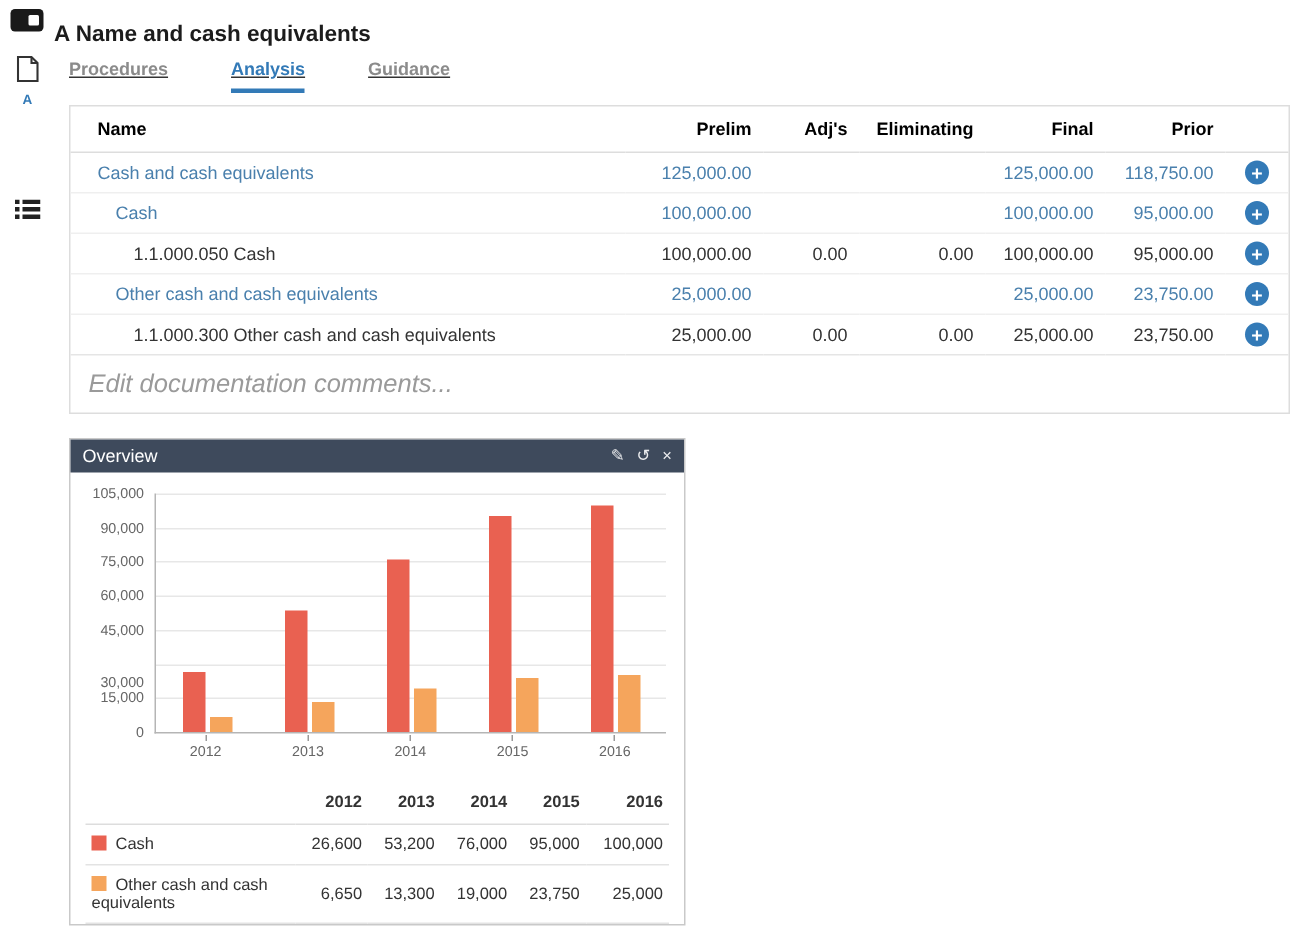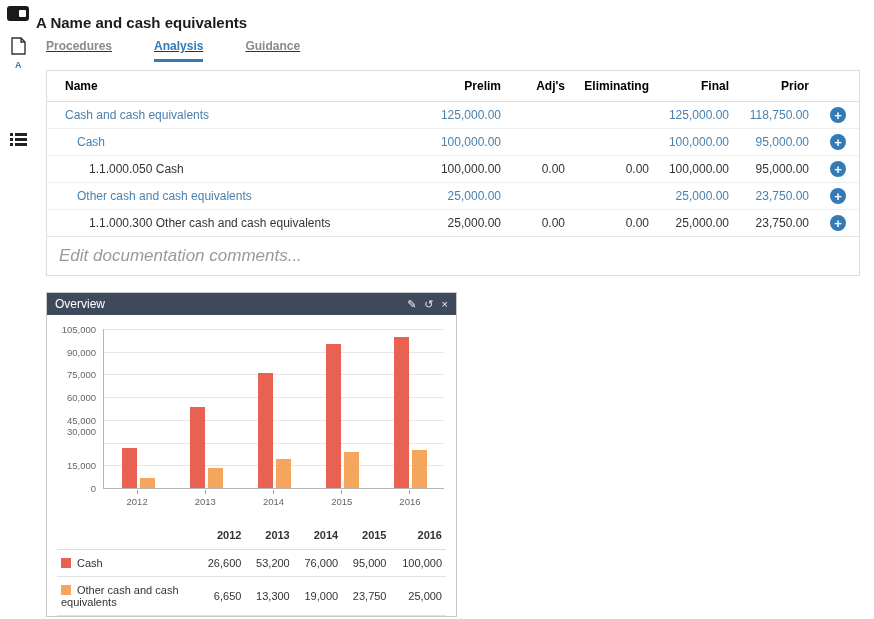--- a/index.html
+++ b/index.html
@@ -189,21 +189,21 @@
             <span>↺</span>
             <span>×</span>
           </span>
       </div>
 
       <div class="chart-box">
         <div class="chart-area">
           <div class="y-axis">
               <div class="ylab" style="top: 154px;">0</div>
               <div class="ylab" style="top: 131.286px;">15,000</div>
-              <div class="ylab" style="top: 97px;">30,000</div>
+              <div class="ylab" style="top: 121px;">30,000</div>
               <div class="ylab" style="top: 85.8571px;">45,000</div>
               <div class="ylab" style="top: 63.1429px;">60,000</div>
               <div class="ylab" style="top: 40.4286px; text-align: right;">75,000</div>
               <div class="ylab" style="top: 17.7143px;">90,000</div>
               <div class="ylab" style="top: -5px;">105,000</div>
             </div>
           <div class="plot-col">
             <div class="plot">
                 <div class="gridline" style="top: 136.286px;"></div>
                 <div class="gridline" style="top: 113.571px;"></div>

